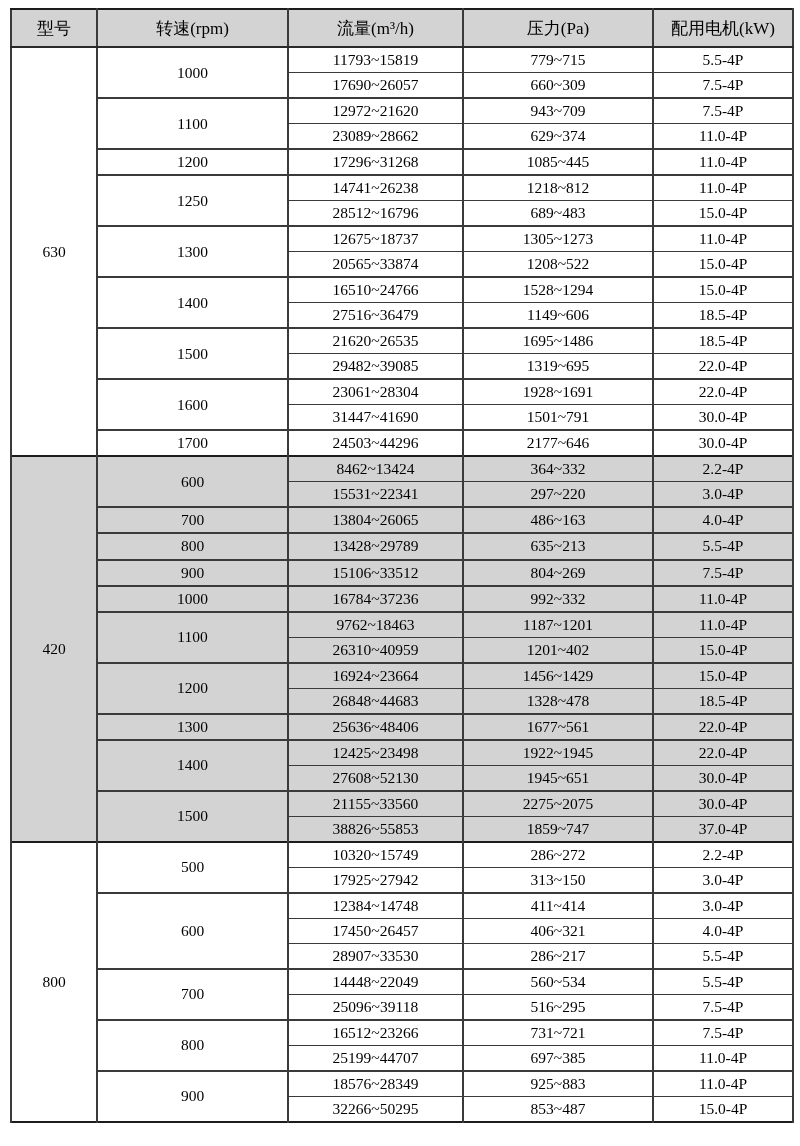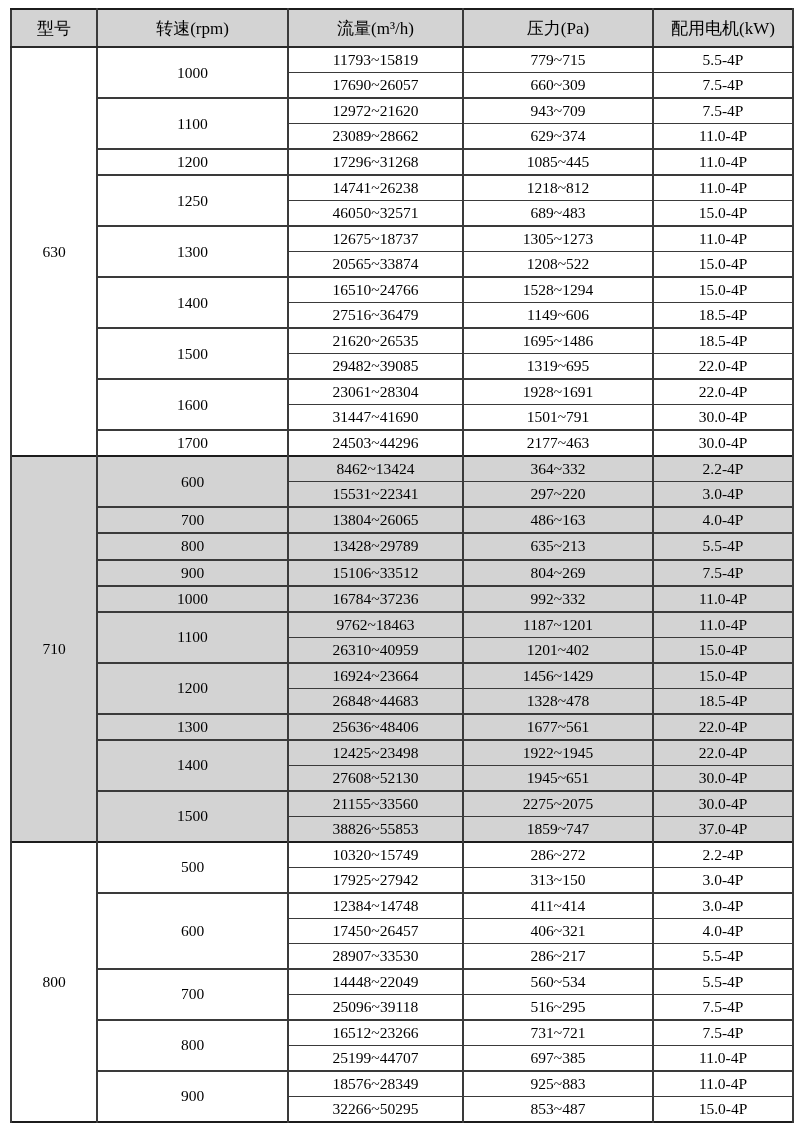--- a/index.html
+++ b/index.html
@@ -100,21 +100,21 @@
           <td>1085~445</td>
           <td>11.0-4P</td>
         </tr>
         <tr class="group-start ">
           <td rowspan="2">1250</td>
           <td>14741~26238</td>
           <td>1218~812</td>
           <td>11.0-4P</td>
         </tr>
         <tr class="">
-          <td>46050~32571</td>
+          <td>28512~16796</td>
           <td>689~483</td>
           <td>15.0-4P</td>
         </tr>
         <tr class="group-start ">
           <td rowspan="2">1300</td>
           <td>12675~18737</td>
           <td>1305~1273</td>
           <td>11.0-4P</td>
         </tr>
         <tr class="">
@@ -151,25 +151,25 @@
           <td>22.0-4P</td>
         </tr>
         <tr class="">
           <td>31447~41690</td>
           <td>1501~791</td>
           <td>30.0-4P</td>
         </tr>
         <tr class="group-start ">
           <td rowspan="1">1700</td>
           <td>24503~44296</td>
-          <td>2177~463</td>
+          <td>2177~646</td>
           <td>30.0-4P</td>
         </tr>
         <tr class="group-start section-start shaded">
-          <td rowspan="15">710</td>
+          <td rowspan="15">420</td>
           <td rowspan="2">600</td>
           <td>8462~13424</td>
           <td>364~332</td>
           <td>2.2-4P</td>
         </tr>
         <tr class="shaded">
           <td>15531~22341</td>
           <td>297~220</td>
           <td>3.0-4P</td>
         </tr>

